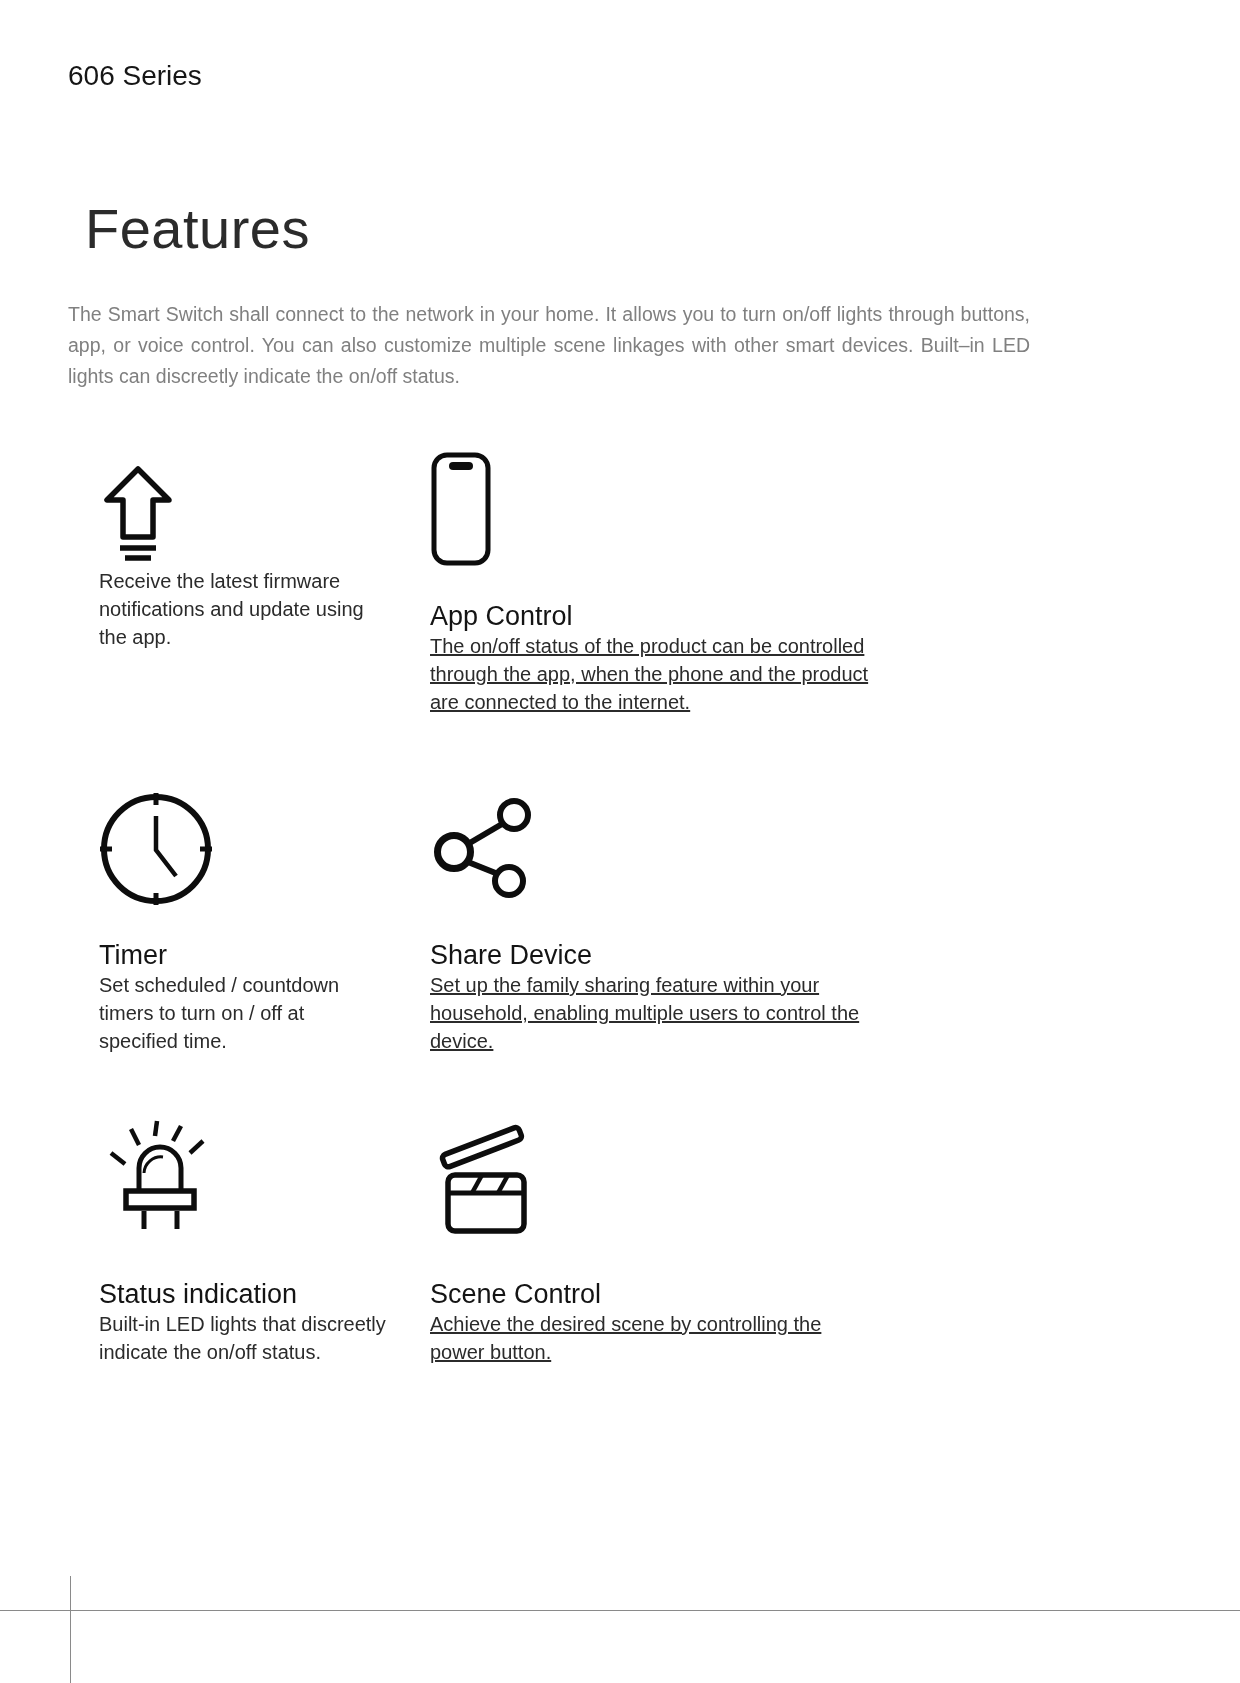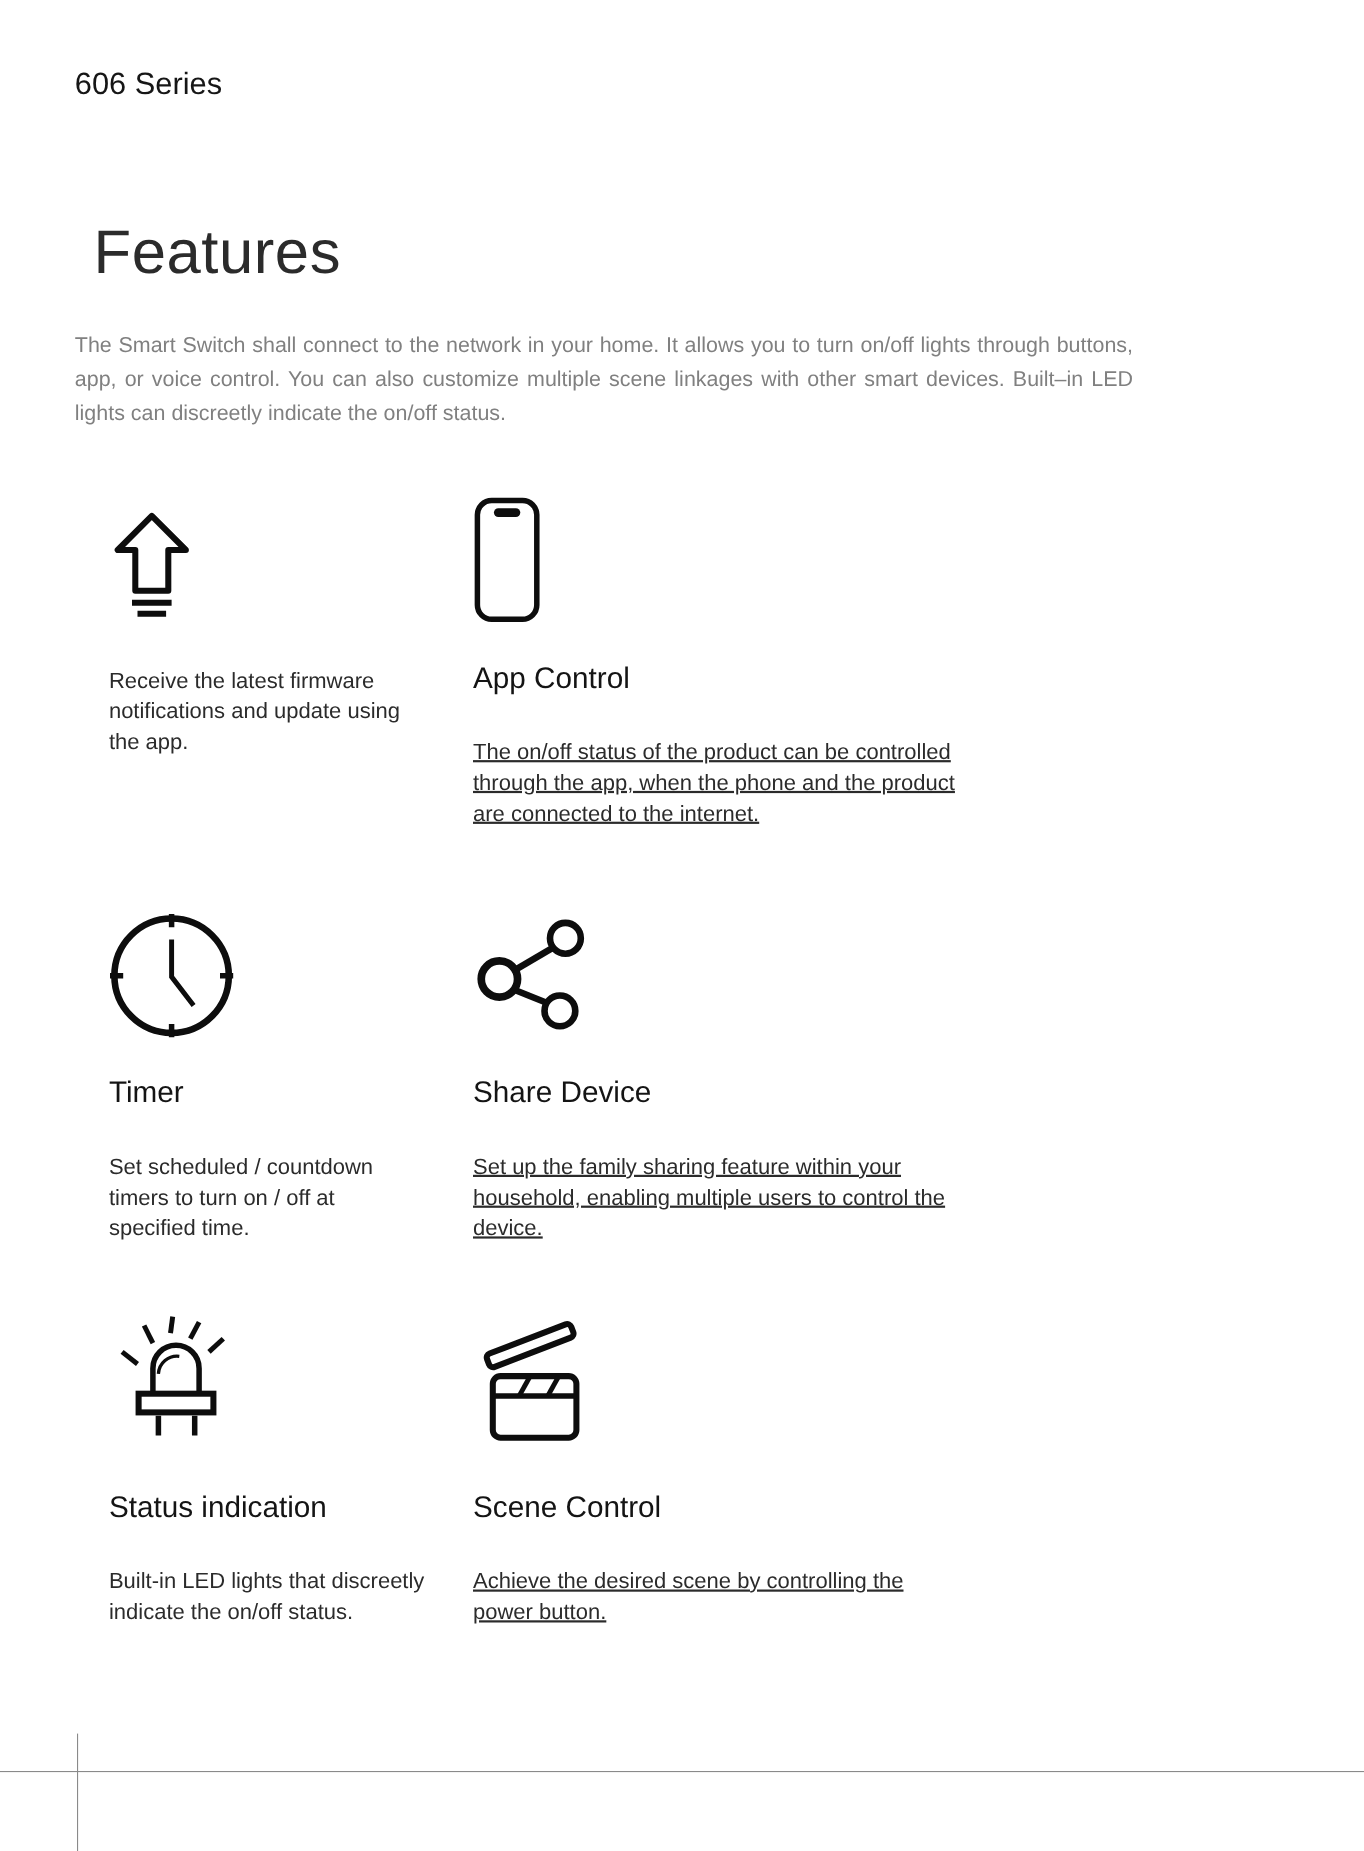--- a/index.html
+++ b/index.html
@@ -60,21 +60,20 @@
   }
 
   .feature-title {
     margin-top: 34px;
     font-size: 27px;
     font-weight: 400;
     color: #141414;
   }
 
   .feature-desc {
-    margin-top: 38px;
     font-size: 20px;
     line-height: 28px;
     color: #2b2b2b;
   }
   .col-1 .feature-desc { max-width: 272px; }
   .col-2 .feature-desc { max-width: 446px; text-decoration: underline; }
   .cell-status .feature-desc { max-width: 332px; }
 
   svg { display: block; }
   .stroke {

